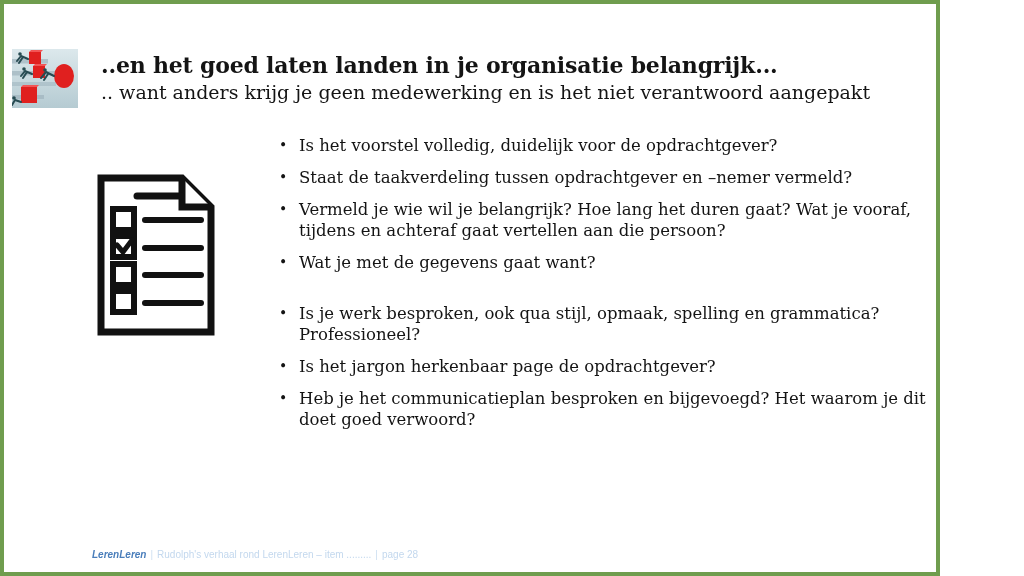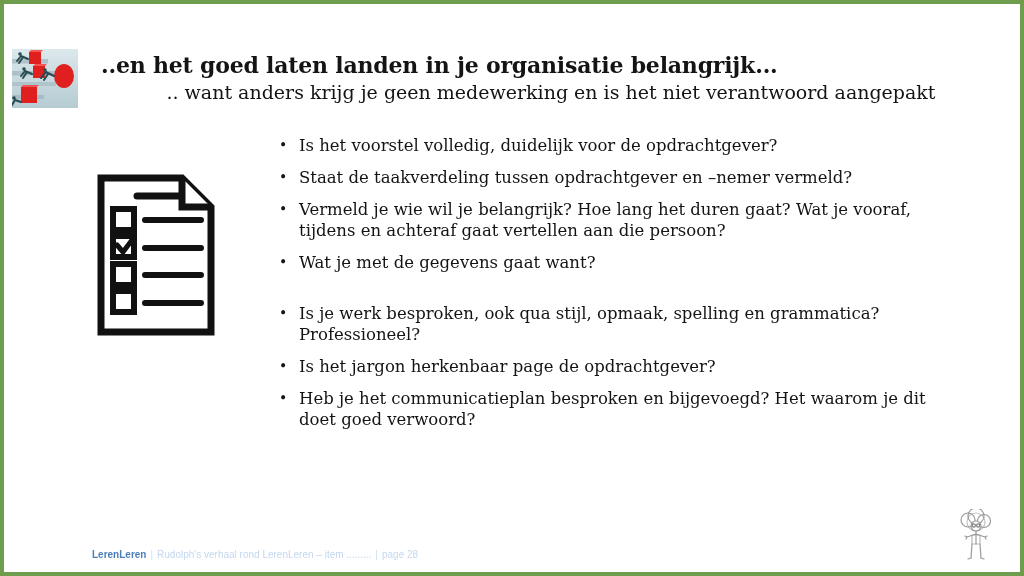--- a/index.html
+++ b/index.html
@@ -1,18 +1,18 @@
 <!DOCTYPE html>
 <html><head>
 <meta charset="utf-8">
 <style>
   html,body{margin:0;padding:0;background:#fff;}
   .slide{
     position:relative;
-    width:1024px;height:576px;
+    width:940px;height:576px;
     box-sizing:border-box;
     border:4px solid #6f9d4e;
     background:#fff;
     font-family:"DejaVu Serif", serif;
     color:#141414;
     overflow:hidden;
   }
   
   .clipart{position:absolute;left:8px;top:45px;width:66px;height:59px;}
   
@@ -22,21 +22,20 @@
     font-size:22px;
     letter-spacing:-0.2px;
     line-height:26px;
     white-space:nowrap;
   }
   .subtitle{
     font-size:19px;
     line-height:23px;
     margin-top:3px;
     white-space:nowrap;
-    text-align:center;
   }
   
   .checklist{position:absolute;left:89px;top:168px;width:126px;height:166px;}
   
   .bullets{
     position:absolute;left:275px;top:131px;width:682px;
     font-size:16.5px;line-height:21px;
   }
   .row{display:flex;margin-bottom:11px;}
   .row .b{width:20px;flex:0 0 20px;font-size:14px;line-height:21px;}
@@ -44,21 +43,21 @@
   .row.gap{margin-top:30px;}
   .row.no-bullet .b{visibility:hidden;}
   
   .footer{
     position:absolute;left:88px;top:545px;
     font-family:"Liberation Sans", sans-serif;
     font-size:10px;line-height:12px;
     color:#c3d8ee;
     white-space:nowrap;
   }
-  .footer .brand{color:#4a7ebb;font-weight:bold;}
+  .footer .brand{color:#4a7ebb;font-weight:bold;font-style:italic;}
   .footer .sep{color:#cddff1;padding:0 4px;}
   
   .figure{position:absolute;left:952px;top:505px;width:40px;height:55px;}
 </style>
 </head>
 <body>
 
 <div class="slide">
 
   <div class="clipart">

